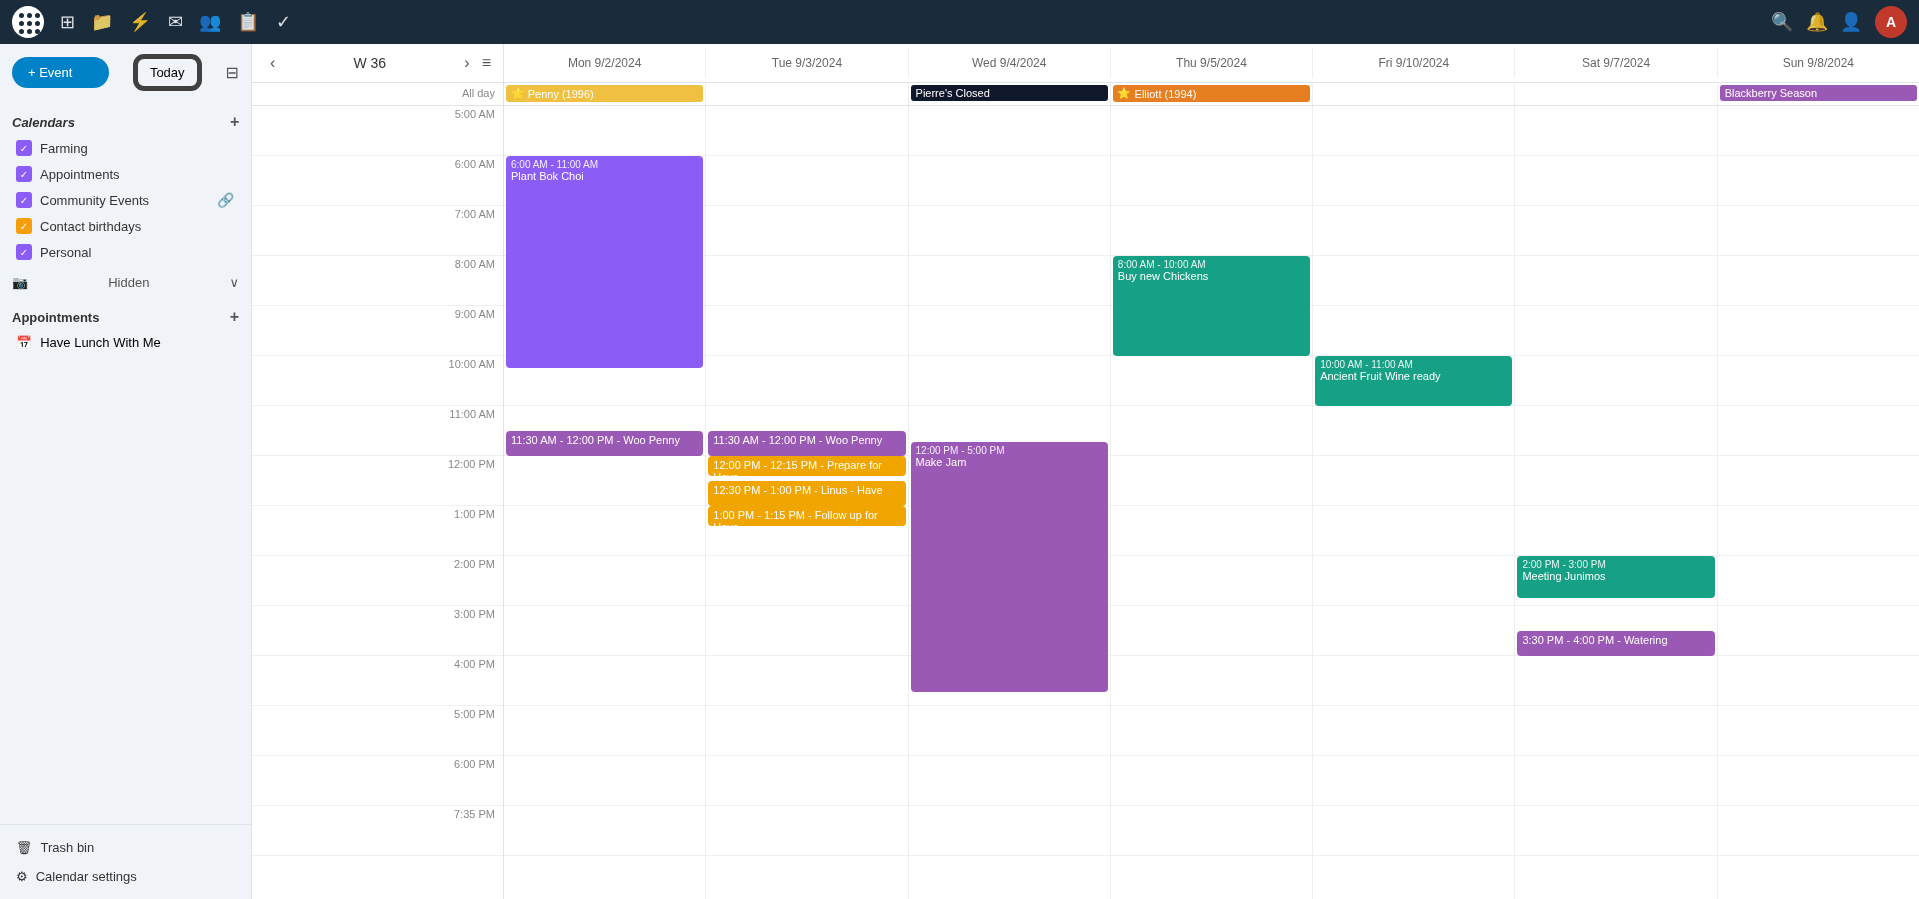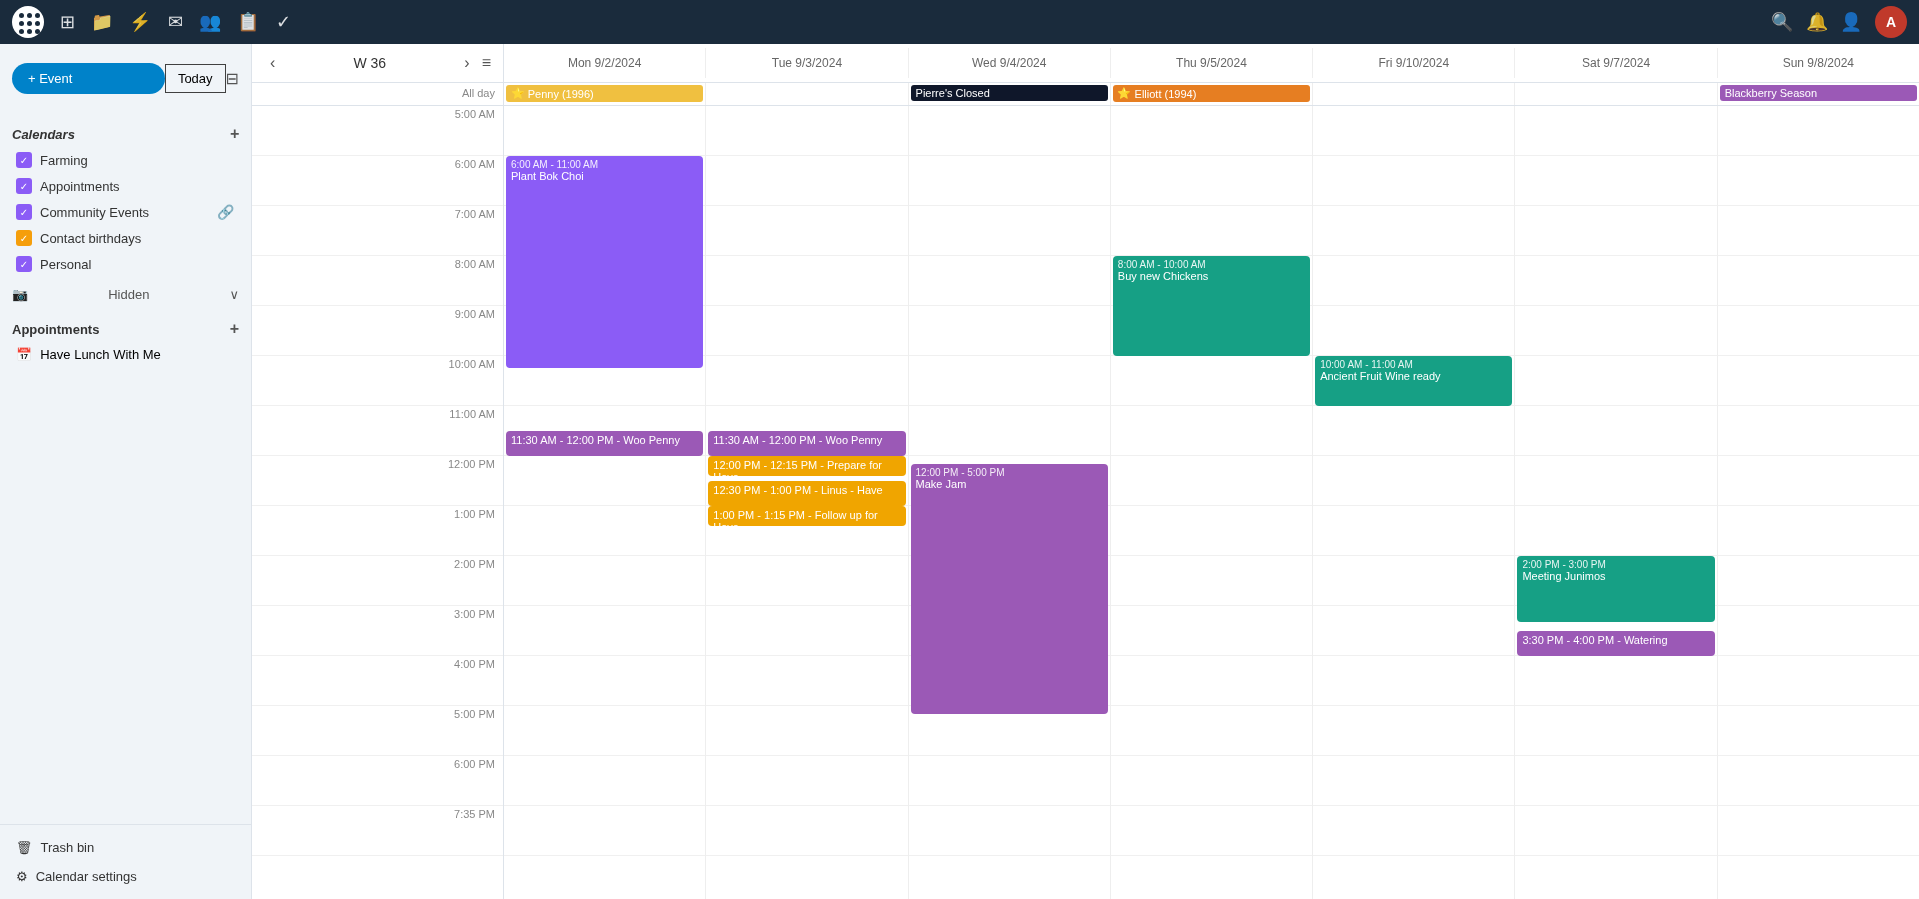--- a/index.html
+++ b/index.html
@@ -30,42 +30,42 @@
     .sidebar {
       width: 252px;
       background: #f0f4f8;
       border-right: 1px solid #dde3ea;
       display: flex;
       flex-direction: column;
       flex-shrink: 0;
       overflow-y: auto;
     }
     .sidebar-top {
-      padding: 19px 12px;
-      display: flex;
-      align-items: center;
-      gap: 0;
+      padding: 10px 12px;
+      display: flex;
+      align-items: center;
+      gap: 24px;
     }
     .btn-event {
       background: #0082c9;
       color: white;
       border: none;
       border-radius: 20px;
       padding: 8px 16px;
       cursor: pointer;
       font-size: 13px;
       display: flex;
       align-items: center;
       gap: 4px;
       flex: 1;
     }
     .btn-today {
       background: transparent;
-      border: 1px solid #404040;
-      border-radius: 0;
+      border: 5px solid #404040;
+      border-radius: 11px;
       padding: 6px 12px;
       cursor: pointer;
       font-size: 13px;
       text-align: right;
     }
     .sidebar-grid-icon { cursor: pointer; color: #555; font-size: 16px; }
 
     .sidebar-section { padding: 8px 12px 4px; }
     .sidebar-section-header {
       display: flex;
@@ -477,21 +477,21 @@
             <div class="hour-line"></div>
             <div class="hour-line"></div>
             <div class="hour-line"></div>
             <div class="hour-line"></div>
             <div class="hour-line"></div>
             <div class="hour-line"></div>
             <div class="hour-line"></div>
             <div class="hour-line"></div>
             <div class="hour-line"></div>
             <div class="hour-line"></div>
-            <div class="cal-event" style="background: rgb(155, 89, 182); top: 358px; height: 250px;">
+            <div class="cal-event" style="background: rgb(155, 89, 182); top: 336px; height: 250px;">
               <div class="cal-event-time">12:00 PM - 5:00 PM</div>
               <div class="cal-event-title">Make Jam</div>
             </div>
           </div>
           <div class="day-column">
             <div class="hour-line"></div>
             <div class="hour-line"></div>
             <div class="hour-line"></div>
             <div class="hour-line"></div>
             <div class="hour-line"></div>
@@ -540,21 +540,21 @@
             <div class="hour-line"></div>
             <div class="hour-line"></div>
             <div class="hour-line"></div>
             <div class="hour-line"></div>
             <div class="hour-line"></div>
             <div class="hour-line"></div>
             <div class="hour-line"></div>
             <div class="hour-line"></div>
             <div class="hour-line"></div>
             <div class="hour-line"></div>
-            <div class="cal-event" style="background: rgb(22, 160, 133); top: 450px; height: 66px;">
+            <div class="cal-event" style="background: rgb(22, 160, 133); top: 450px; height: 42px;">
               <div class="cal-event-time">2:00 PM - 3:00 PM</div>
               <div class="cal-event-title">Meeting Junimos</div>
             </div>
             <div class="cal-event" style="background: rgb(155, 89, 182); top: 525px; height: 25px;">
               <div class="cal-event-title">3:30 PM - 4:00 PM - Watering</div>
             </div>
           </div>
           <div class="day-column">
             <div class="hour-line"></div>
             <div class="hour-line"></div>

